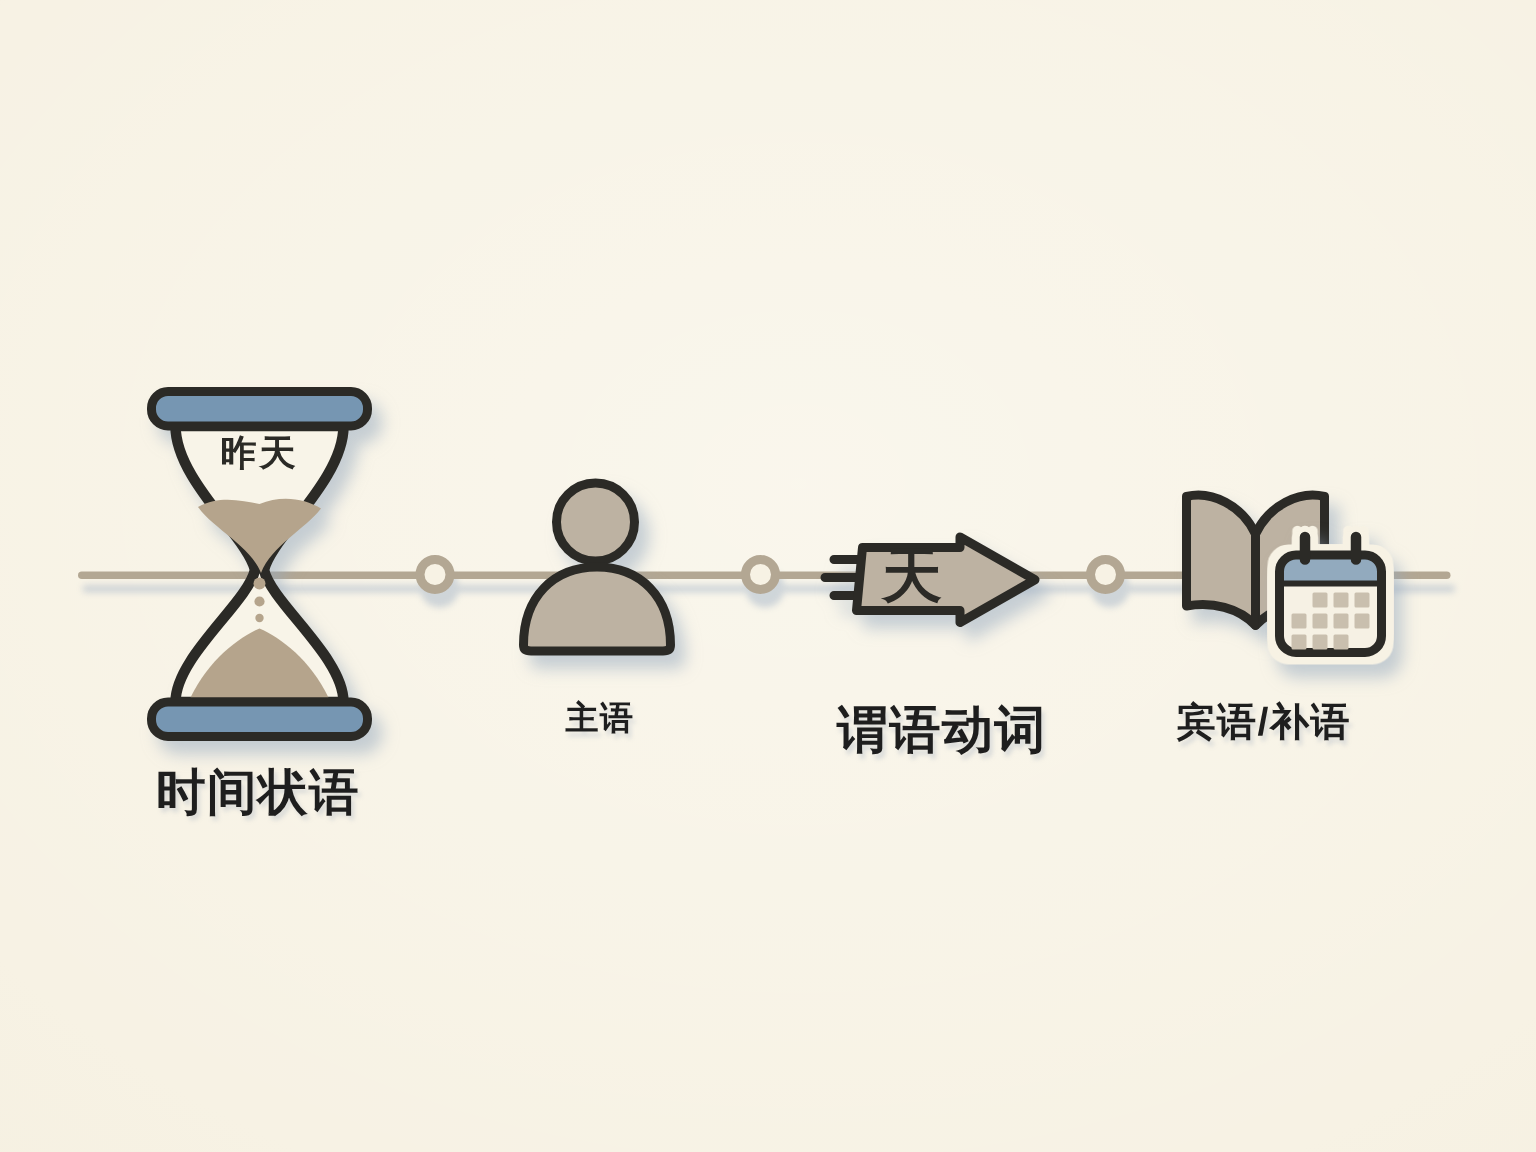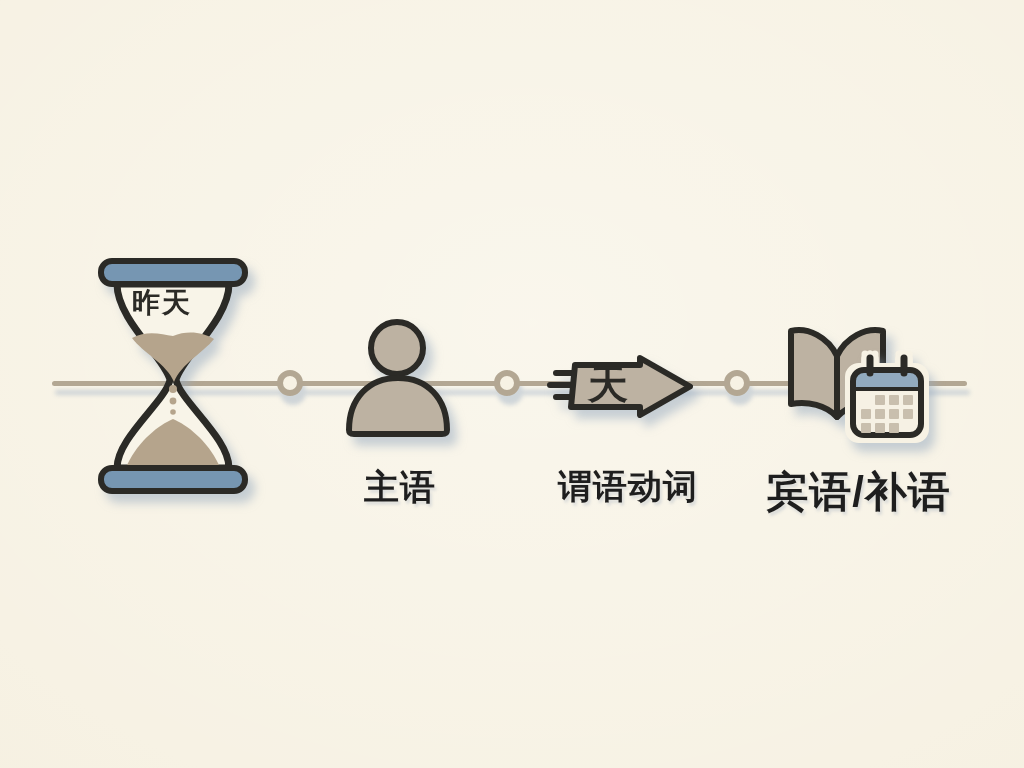--- a/index.html
+++ b/index.html
@@ -71,33 +71,33 @@
   .cal-outline{fill:none;stroke:var(--outline);stroke-width:6;}
   .cal-sep{stroke:var(--outline);stroke-width:4;}
   .cal-ring{fill:none;stroke:var(--outline);stroke-width:7;stroke-linecap:round;}
   .cal-cell{fill:var(--calendar-cell);}
   
   .icon-text{
     position:absolute;text-align:center;
     color:var(--outline);font-weight:800;
     font-family:"Liberation Sans","DejaVu Sans",sans-serif;
   }
-  .hourglass-text{left:86px;top:285px;width:152px;font-size:28px;line-height:36px;letter-spacing:2px;}
+  .hourglass-text{left:97px;top:285px;width:152px;font-size:24px;line-height:36px;letter-spacing:2px;}
   .arrow-text{left:560px;top:364px;width:96px;font-size:40px;line-height:40px;}
   
   .label{
     position:absolute;text-align:center;
     color:var(--label-text);font-weight:800;letter-spacing:1px;
     font-family:"Liberation Sans","DejaVu Sans",sans-serif;
     text-shadow:2px 3px 3px rgba(160,172,188,0.35);
   }
   .label-1{left:52px;top:506px;width:240px;font-size:33px;}
-  .label-2{left:325px;top:464px;width:150px;font-size:35px;}
+  .label-2{left:325px;top:464px;width:150px;font-size:22px;}
   .label-3{left:528px;top:464px;width:200px;font-size:34px;}
-  .label-4{left:756px;top:464px;width:205px;font-size:42px;}
+  .label-4{left:740px;top:464px;width:205px;font-size:26px;}
 </style>
 </head>
 <body>
 
 <div class="stage">
 
   <div class="connector-layer">
     <div class="connector-line"></div>
     <div class="connector-node node-1"></div>
     <div class="connector-node node-2"></div>
@@ -108,20 +108,21 @@
     <path class="glass" d="M20 26 L132 26 C132 62 84 100 79 122 C84 144 132 180 132 210 L20 210 C20 180 68 144 73 122 C68 100 20 62 20 26 Z"></path>
     <path class="sand" d="M35 80 C50 72 64 76 76 78 C90 72 106 74 117 81 C106 95 84 106 77 124 C70 106 46 95 35 80 Z"></path>
     <circle class="sand" cx="76" cy="131" r="4"></circle>
     <circle class="sand" cx="76" cy="143" r="3.4"></circle>
     <circle class="sand" cx="76" cy="154" r="2.8"></circle>
     <path class="sand" d="M30 207 C42 182 62 167 76 161 C90 167 110 182 122 207 Z"></path>
     <rect class="cap" x="4" y="3" width="144" height="23" rx="11"></rect>
     <rect class="cap" x="4" y="210" width="144" height="23" rx="11"></rect>
   </svg>
   <div class="icon-text hourglass-text">昨天</div>
+  <div class="label label-1">时间状语</div>
 
   <svg class="icon-svg person-svg" viewBox="0 0 106 118" aria-hidden="true">
     <circle class="body-fill" cx="52" cy="29" r="26"></circle>
     <path class="body-fill" d="M4 111 C4 79 24 59 53 59 C82 59 102 79 102 111 C102 114 100 115 97 115 L9 115 C6 115 4 114 4 111 Z"></path>
   </svg>
   <div class="label label-2">主语</div>
 
   <svg class="icon-svg arrow-svg" viewBox="0 0 148 70" aria-hidden="true">
     <path class="speedline" d="M8 21 H36 M2 33 H24 M30 33 H38 M8 45 H34"></path>
     <path class="body-fill" d="M27 13 L92 13 L92 6 L142 34.5 L92 63 L92 55 L23 55 Z"></path>

